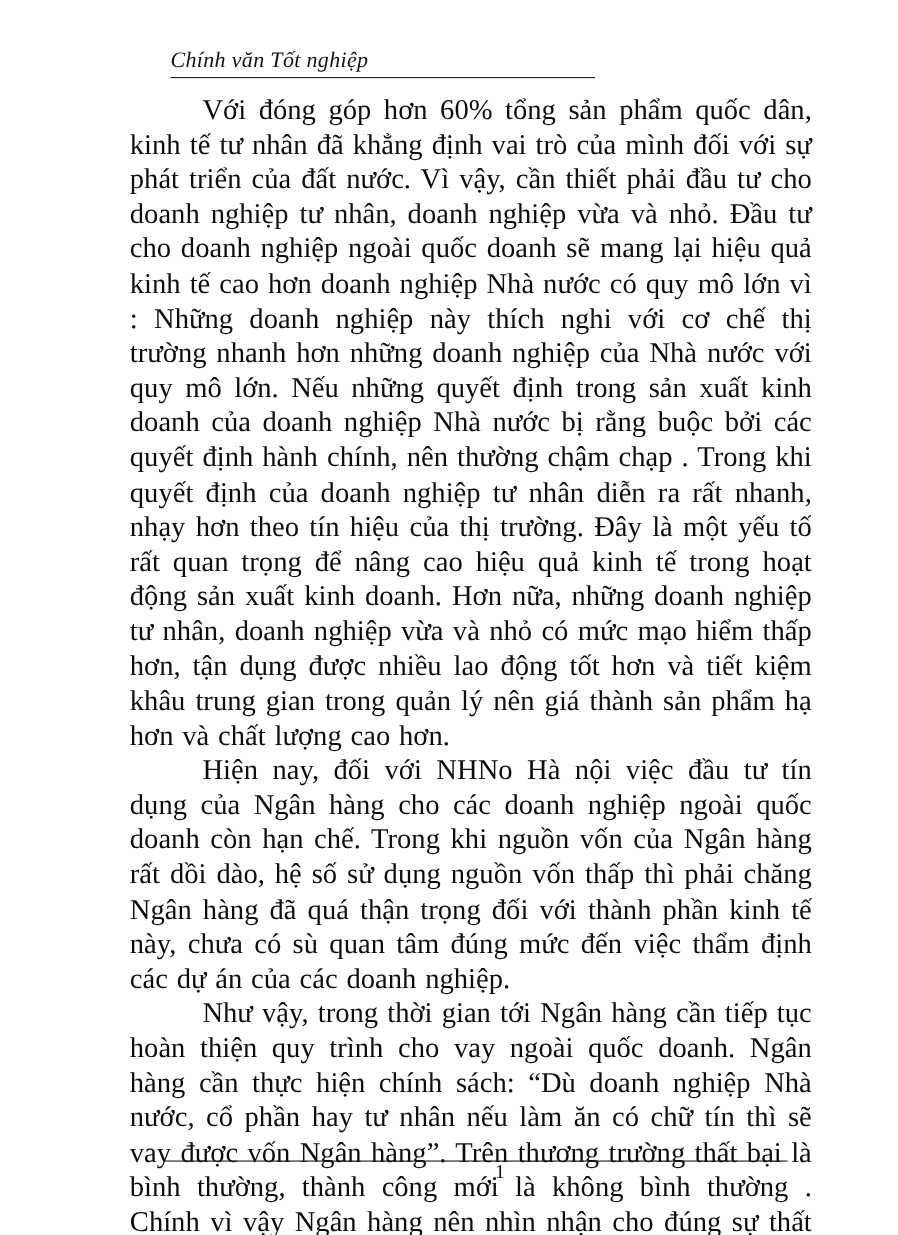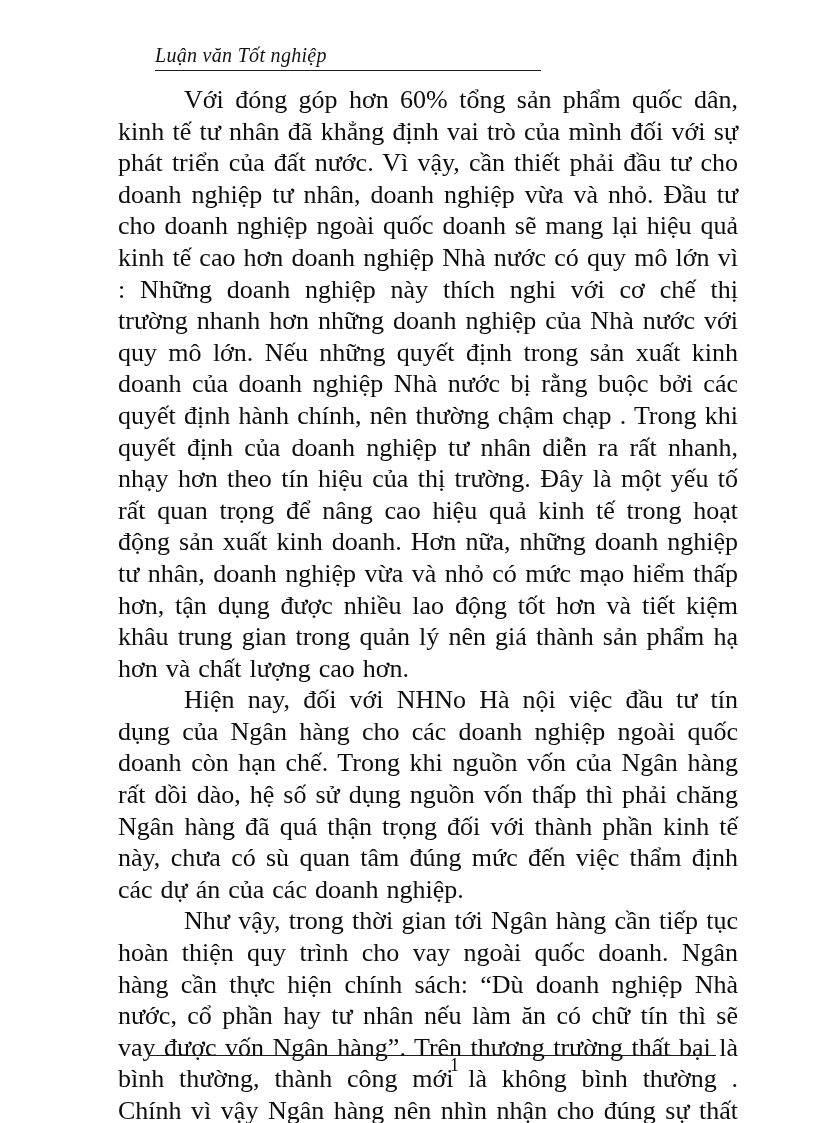--- a/index.html
+++ b/index.html
@@ -61,21 +61,21 @@
     line-height: 26px;
     color: #111111;
   }
 </style>
 </head>
 <body>
 
 <div class="page">
 
   <div class="doc-header">
-    <span class="header-title">Luận văn Tốt nghiệp</span>
+    <span class="header-title">Chính văn Tốt nghiệp</span>
   </div>
 
   <div class="doc-body">
     <p>Với đóng góp hơn 60% tổng sản phẩm quốc dân, kinh tế tư nhân đã khẳng định vai trò của mình đối với sự phát triển của đất nước. Vì vậy, cần thiết phải đầu tư cho doanh nghiệp tư nhân, doanh nghiệp vừa và nhỏ. Đầu tư cho doanh nghiệp ngoài quốc doanh sẽ mang lại hiệu quả kinh tế cao hơn doanh nghiệp Nhà nước có quy mô lớn vì : Những doanh nghiệp này thích nghi với cơ chế thị trường nhanh hơn những doanh nghiệp của Nhà nước với quy mô lớn. Nếu những quyết định trong sản xuất kinh doanh của doanh nghiệp Nhà nước bị rằng buộc bởi các quyết định hành chính, nên thường chậm chạp . Trong khi quyết định của doanh nghiệp tư nhân diễn ra rất nhanh, nhạy hơn theo tín hiệu của thị trường. Đây là một yếu tố rất quan trọng để nâng cao hiệu quả kinh tế trong hoạt động sản xuất kinh doanh. Hơn nữa, những doanh nghiệp tư nhân, doanh nghiệp vừa và nhỏ có mức mạo hiểm thấp hơn, tận dụng được nhiều lao động tốt hơn và tiết kiệm khâu trung gian trong quản lý nên giá thành sản phẩm hạ hơn và chất lượng cao hơn.</p>
     <p>Hiện nay, đối với NHNo Hà nội việc đầu tư tín dụng của Ngân hàng cho các doanh nghiệp ngoài quốc doanh còn hạn chế. Trong khi nguồn vốn của Ngân hàng rất dồi dào, hệ số sử dụng nguồn vốn thấp thì phải chăng Ngân hàng đã quá thận trọng đối với thành phần kinh tế này, chưa có sù quan tâm đúng mức đến việc thẩm định các dự án của các doanh nghiệp.</p>
     <p>Như vậy, trong thời gian tới Ngân hàng cần tiếp tục hoàn thiện quy trình cho vay ngoài quốc doanh. Ngân hàng cần thực hiện chính sách: “Dù doanh nghiệp Nhà nước, cổ phần hay tư nhân nếu làm ăn có chữ tín thì sẽ vay được vốn Ngân hàng”. Trên thương trường thất bại là bình thường, thành công mới là không bình thường . Chính vì vậy Ngân hàng nên nhìn nhận cho đúng sự thất bại của doanh nghiệp, tuỳ theo tổn thất và uy tín của doanh nghiệp mà Ngân hàng mạnh dạn cho vay. Coi thuận lợi và khó khăn của bạn hàng cũng là thuận lợi và khó khăn của Ngân hàng, phải cùng bạn hàng bàn bạc tìm các biện pháp tích cực để cùng hỗ trợ nhau phát triển.</p>
   </div>
 
   <div class="doc-footer-line"></div>
 

